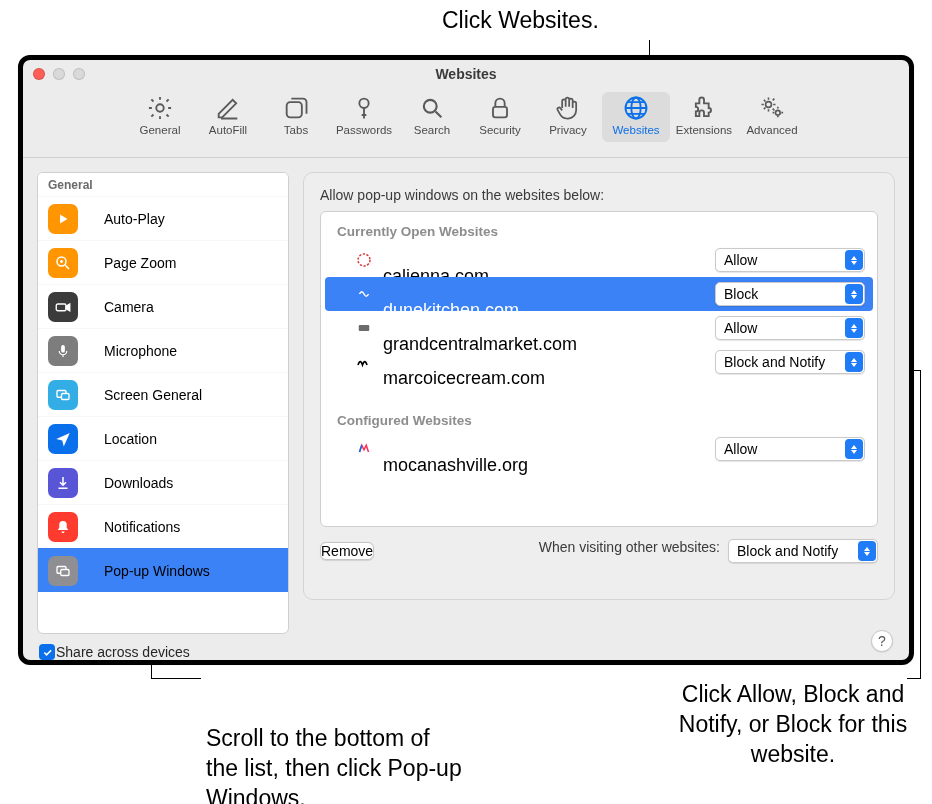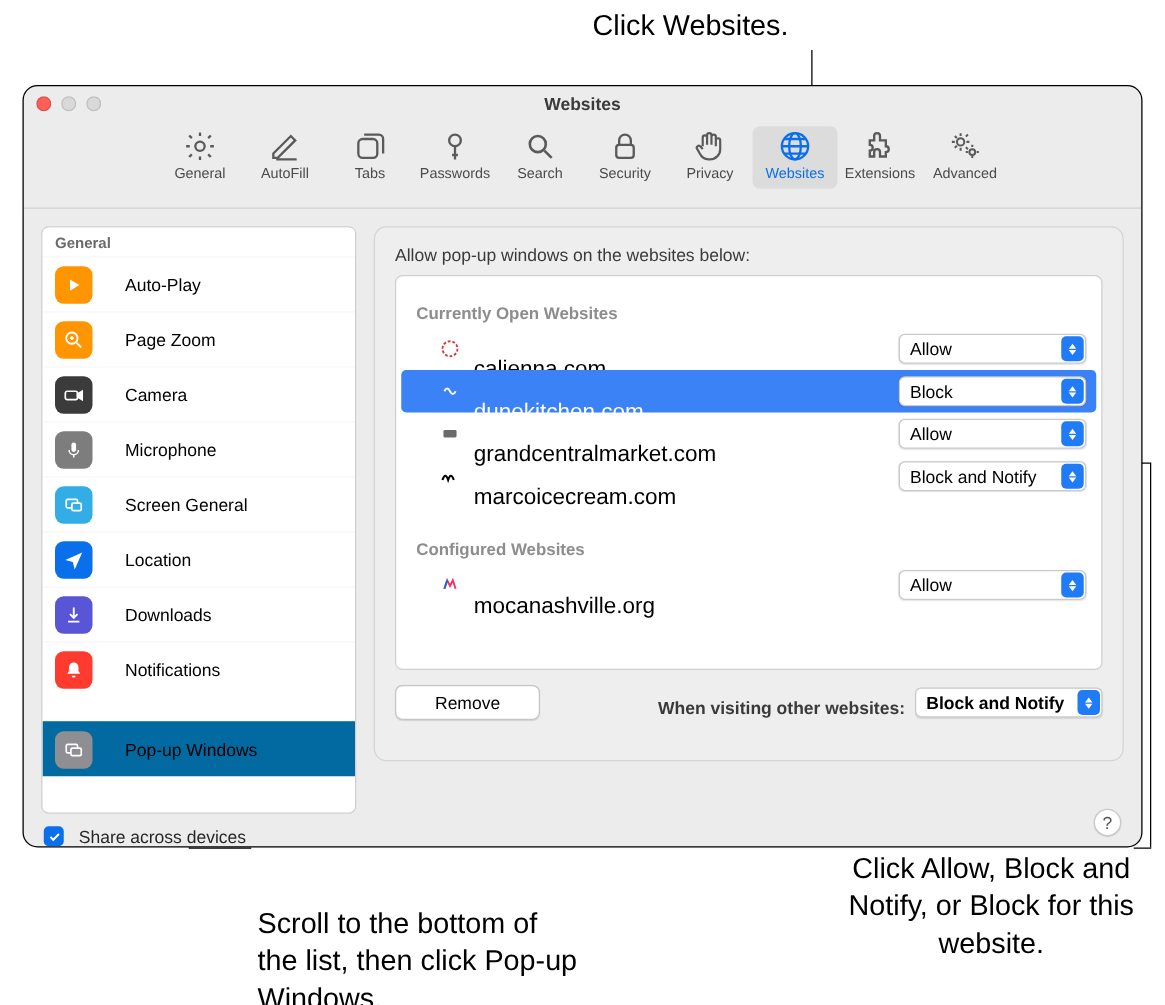--- a/index.html
+++ b/index.html
@@ -13,25 +13,25 @@
     font-size: 15px;
   }
   .callout {
     position: absolute;
     font-size: 23px;
     line-height: 1.3;
     color: #000;
   }
   .window {
     position: absolute;
-    top: 68px;
+    top: 55px;
     left: 18px;
     width: 896px;
     height: 610px;
-    border: 1px solid #000000;
+    border: 5px solid #000000;
     border-radius: 12px;
     background: #ececec;
     overflow: hidden;
     box-shadow: 0 0 0 0.5px rgba(0,0,0,0.05);
   }
   .titlebar {
     height: 28px;
     position: relative;
     text-align: center;
     line-height: 28px;
@@ -114,35 +114,34 @@
     display: flex;
     align-items: center;
     gap: 26px;
     height: 44px;
     padding: 0 10px;
     font-size: 14px;
     cursor: default;
     border-top: 0.5px solid rgba(0,0,0,0.03);
   }
   .sb-item.selected {
-    background: #0369a1;
-    margin-top: 20px;
+    background: #3b82f6;
   }
   .sb-icon {
     width: 30px; height: 30px;
     border-radius: 7px;
     display: flex; align-items: center; justify-content: center;
     flex-shrink: 0;
   }
   .sb-icon svg { width: 18px; height: 18px; }
 
   .share-row {
     display: flex;
     align-items: center;
-    gap: 12px;
+    gap: 1px;
     padding: 10px 2px 0 2px;
     font-size: 14px;
     color: #262626;
   }
   .checkbox {
     width: 16px; height: 16px;
     border-radius: 4px;
     background: #0a6fea;
     display: inline-flex;
     align-items: center;
@@ -162,21 +161,21 @@
   .main-title {
     font-size: 14px;
     color: #3a3a3a;
     margin-bottom: 8px;
   }
   .site-list {
     height: 316px;
     background: #fff;
     border: 1px solid #cfcfcf;
     border-radius: 6px;
-    padding: 14px 4px;
+    padding: 4px 4px;
     overflow: hidden;
   }
   .group-label {
     font-size: 13.5px;
     font-weight: 600;
     color: #8d8d8d;
     padding: 8px 12px 4px 12px;
   }
   .site-row {
     display: flex;
@@ -239,36 +238,35 @@
   .popup-arrows::before { border-bottom: 4px solid #fff; }
   .popup-arrows::after  { border-top: 4px solid #fff; }
 
   .bottom-bar {
     display: flex;
     align-items: center;
     justify-content: space-between;
     margin-top: 12px;
   }
   .remove-btn {
-    height: 28px;
-    padding: 0 31px;
+    height: 18px;
+    padding: 0 0;
     background: #fff;
     border: 0.5px solid #c6c6c6;
     border-radius: 6px;
     box-shadow: 0 0.5px 1px rgba(0,0,0,0.12);
     font-size: 14px;
     cursor: default;
   }
   .other-row {
     display: flex;
-    align-items: flex-end;
+    align-items: flex-start;
     gap: 8px;
     font-size: 14px;
     color: #3a3a3a;
-    font-weight: bold;
   }
   .other-row .popup-select { width: 150px; }
 
   .help-btn {
     position: absolute;
     right: 16px;
     bottom: 8px;
     width: 22px; height: 22px;
     border-radius: 50%;
     background: #fff;
@@ -282,21 +280,21 @@
   .leader {
     position: absolute;
     background: #000;
   }
   .leader.v { width: 1px; }
   .leader.h { height: 1px; }
 </style>
 </head>
 <body>
 
-<div class="callout" style="top:6px; left:442px;margin-left:32px;">Click Websites.</div>
+<div class="callout" style="top:6px; left:442px;">Click Websites.</div>
 
 <div class="callout" style="top:680px; left:206px; width:260px;margin-top:44px;">Scroll to the bottom of the list, then click Pop-up Windows.</div>
 
 <div class="callout" style="top:680px; left:678px; width:230px; text-align:center;">Click Allow, Block and Notify, or Block for this website.</div>
 
 <div class="leader v" style="left:649px; top:40px; height:48px;"></div>
 <div class="leader v" style="left:151px; top:656px; height:22px;"></div>
 <div class="leader h" style="left:151px; top:678px; width:50px;"></div>
 <div class="leader h" style="left:874px; top:370px; width:46px;"></div>
 <div class="leader v" style="left:920px; top:370px; height:308px;"></div>

